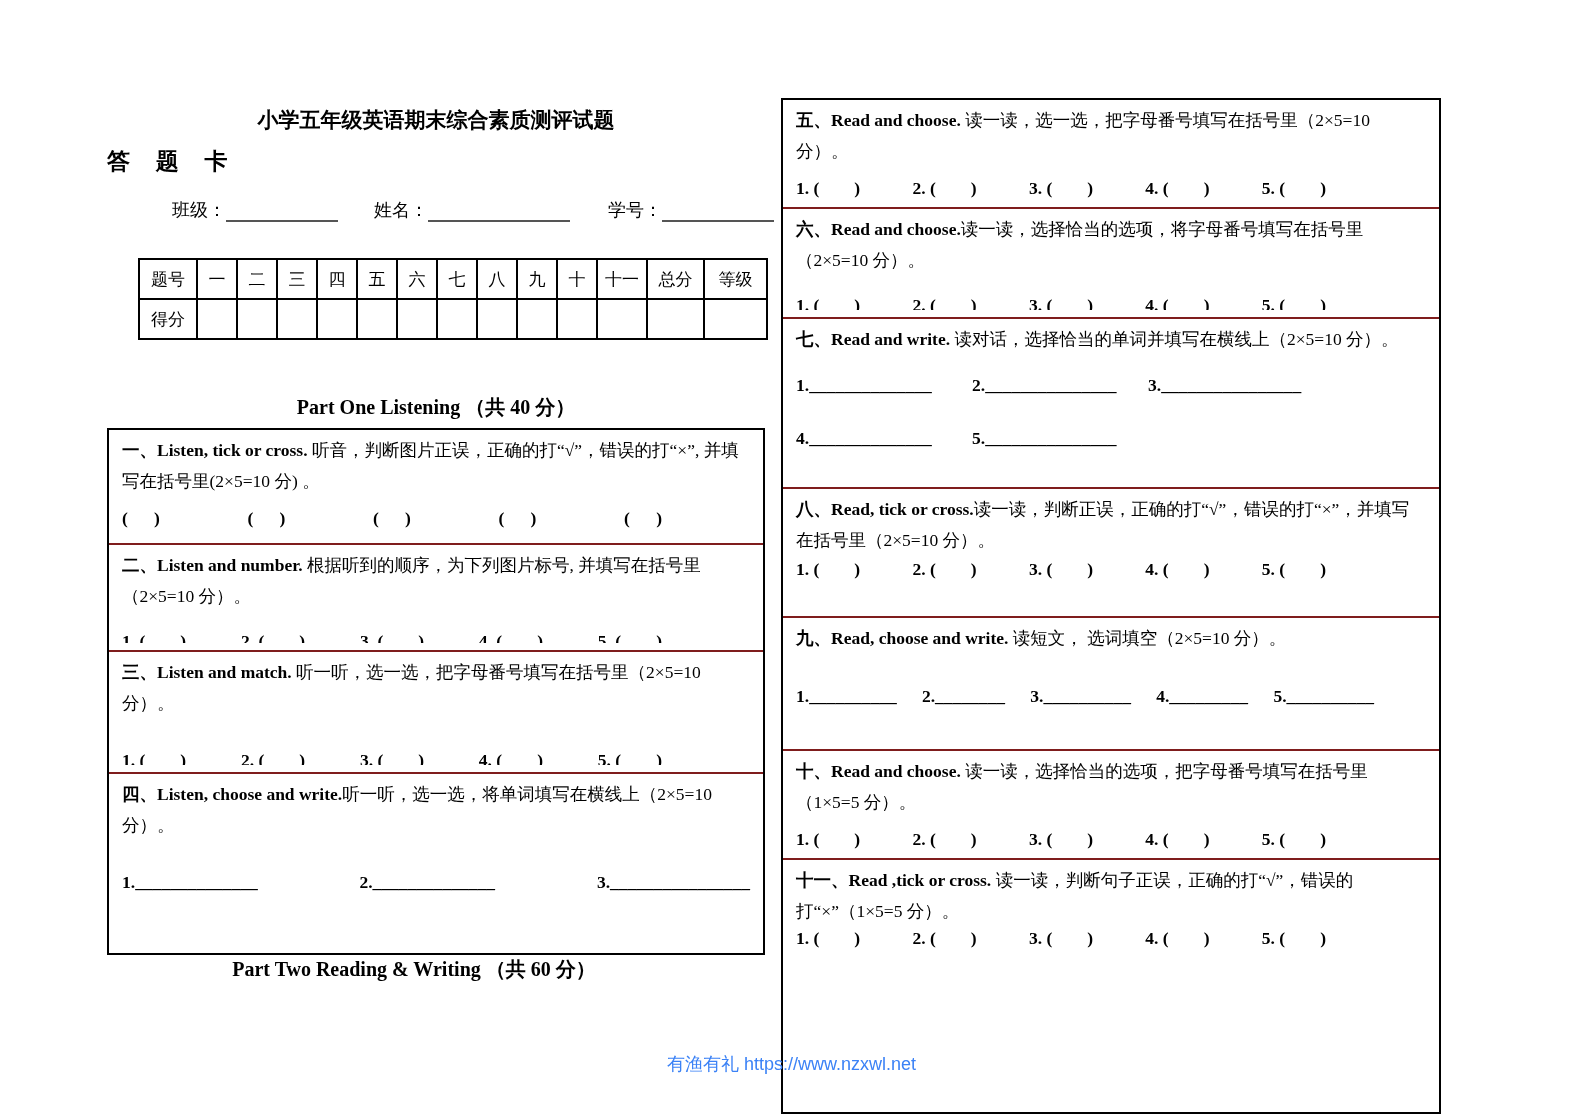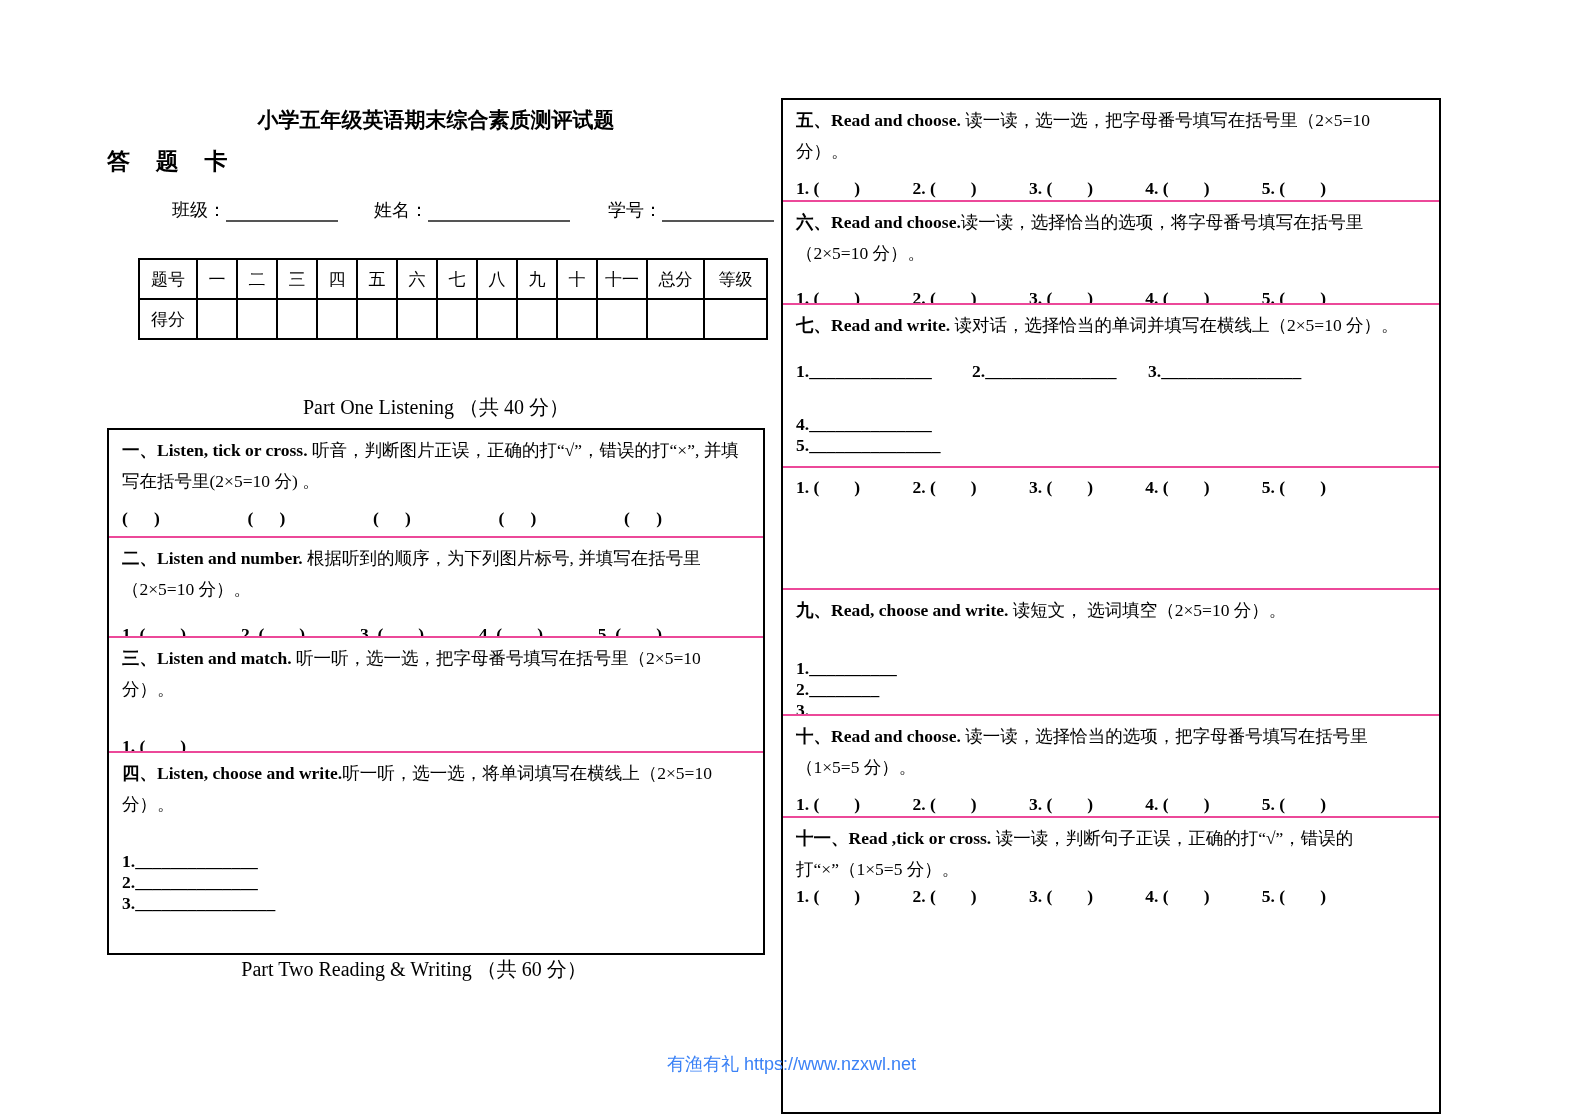--- a/index.html
+++ b/index.html
@@ -35,44 +35,44 @@
     position:absolute;left:138px;top:258px;
     border-collapse:collapse;table-layout:fixed;
   }
   .score-table td{
     border:2px solid #000;height:38px;text-align:center;
     font-size:17px;padding:0;white-space:nowrap;
   }
   
   .part-heading{
     position:absolute;width:658px;text-align:center;
-    font-weight:normal;font-size:20px;
+    font-weight:bold;font-size:20px;
   }
   .ph-one{left:107px;top:394px;}
   .ph-two{left:85px;top:956px;}
   
   .answer-box{
     position:absolute;border:2px solid #000;box-sizing:border-box;
     display:flex;flex-direction:column;background:#fff;
   }
   .left-box{left:107px;top:428px;width:658px;height:527px;}
   .right-box{left:781px;top:98px;width:660px;height:1016px;}
   .sec{padding:5px 13px 0 13px;box-sizing:border-box;overflow:hidden;}
-  .sec + .sec{border-top:2px solid #ec4899;}
+  .sec + .sec{border-top:2px solid #7f1d1d;margin-top:7px;}
   .sec-title{font-size:17.5px;line-height:1.75;}
   .sec-title b{font-size:17.5px;}
   
   .ans-row{
     display:flex;justify-content:space-between;
     font-weight:bold;font-size:17.5px;white-space:pre;
   }
   .ans-row span{white-space:pre;}
   .mt-sm{margin-top:12px;}
   .mt-md{margin-top:20px;}
-  .mt-lg{margin-top:32px;flex-direction:column;}
+  .mt-lg{margin-top:32px;}
   .pr-left{padding-right:88px;}
   .pr-right{padding-right:100px;}
   .pr-nine{padding-right:52px;}
   .blank-row{display:flex;font-weight:bold;font-size:17.5px;}
   .blank-row span{white-space:pre;}
   .col-wide{width:244px;}
   .col-narrow{width:176px;}
   
   .ls1{height:106px;}
   .ls2{height:100px;}
@@ -249,20 +249,21 @@
         <span class="col-narrow">2._______________</span>
         <span>3.________________</span>
       </div>
       <div class="blank-row mt-lg">
         <span class="col-narrow">4.______________</span>
         <span>5._______________</span>
       </div>
     </div>
 
     <div class="sec rs4">
+      <div class="sec-title"><b>八、Read, tick or cross.</b><span>读一读，判断正误，正确的打“√”，错误的打“×”，并填写在括号里（2×5=10 分）。</span></div>
       <div class="ans-row pr-right" style="margin-top:4px;">
         <span>1. (        )</span>
         <span>2. (        )</span>
         <span>3. (        )</span>
         <span>4. (        )</span>
         <span>5. (        )</span>
       </div>
     </div>
 
     <div class="sec rs5">

